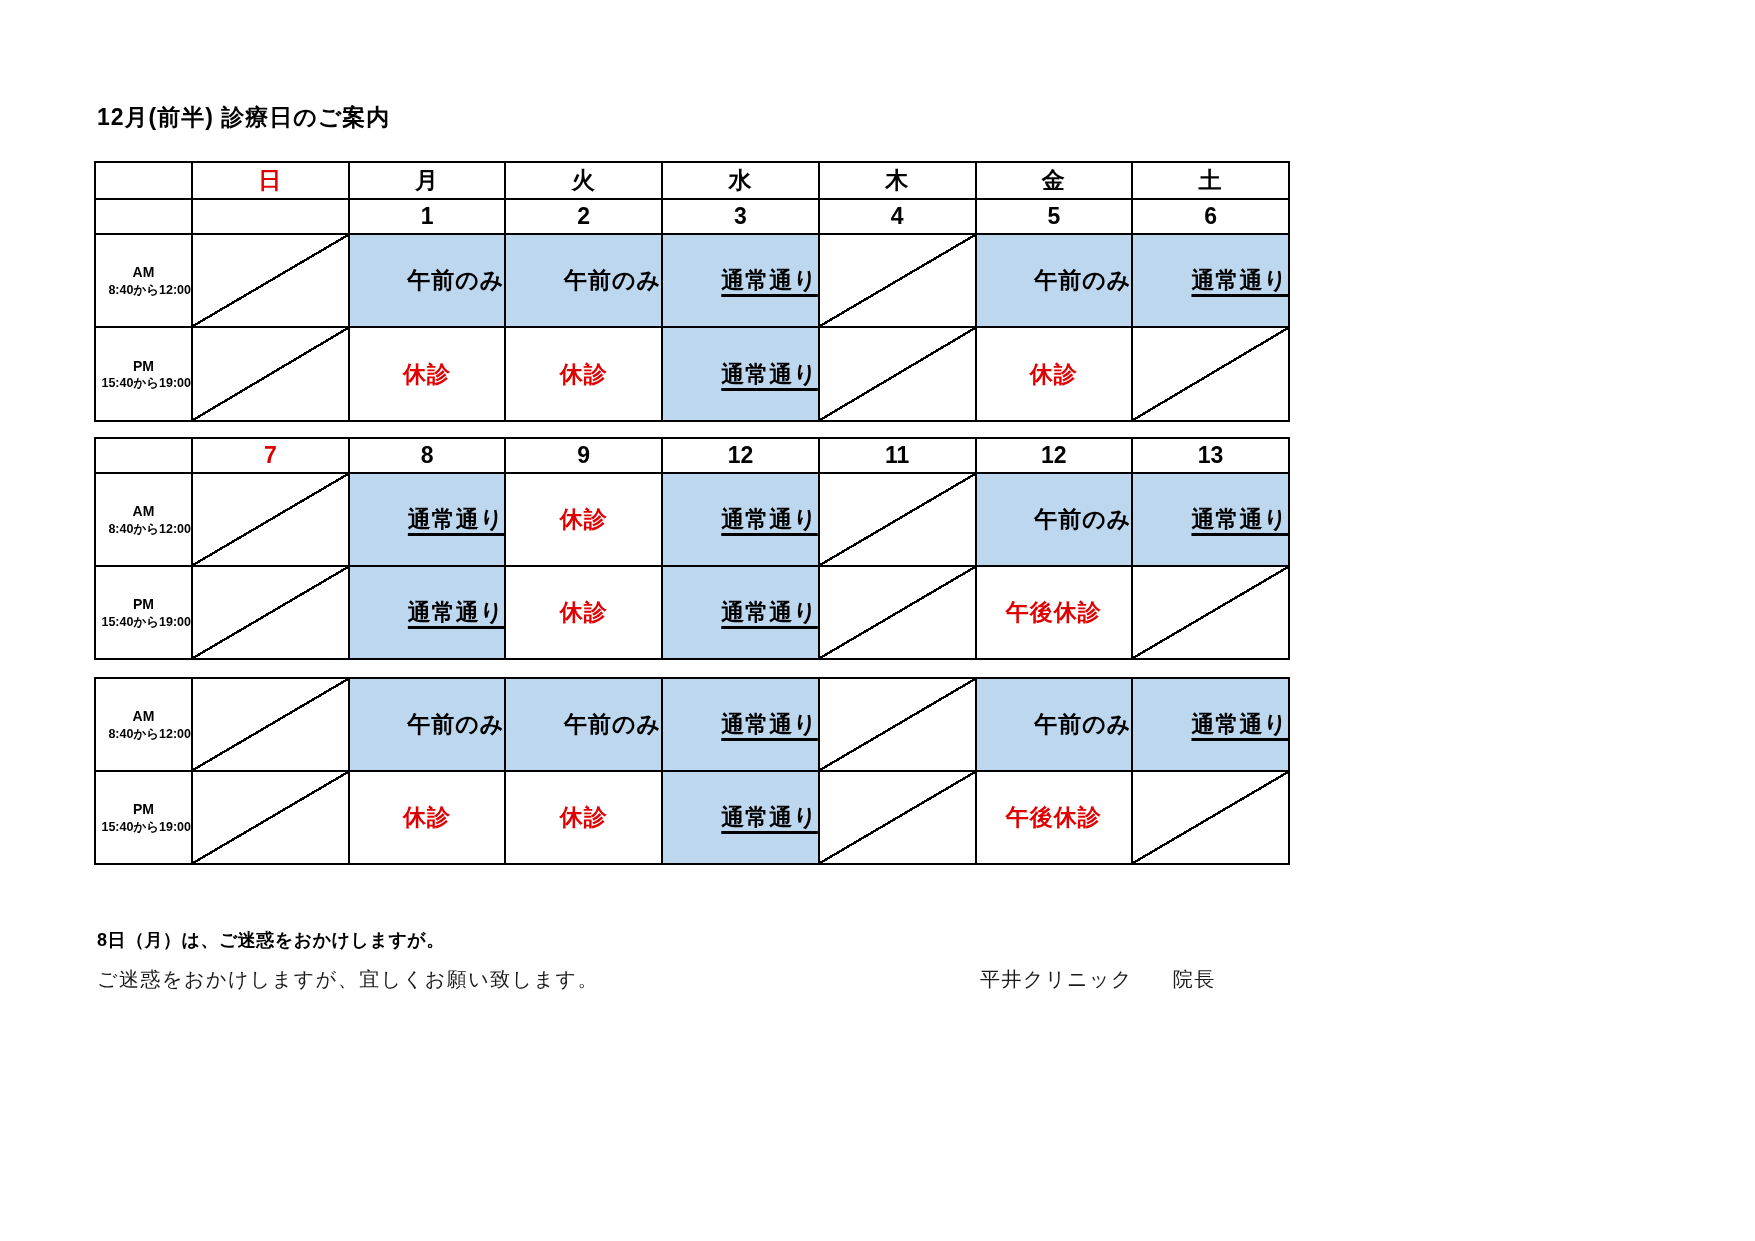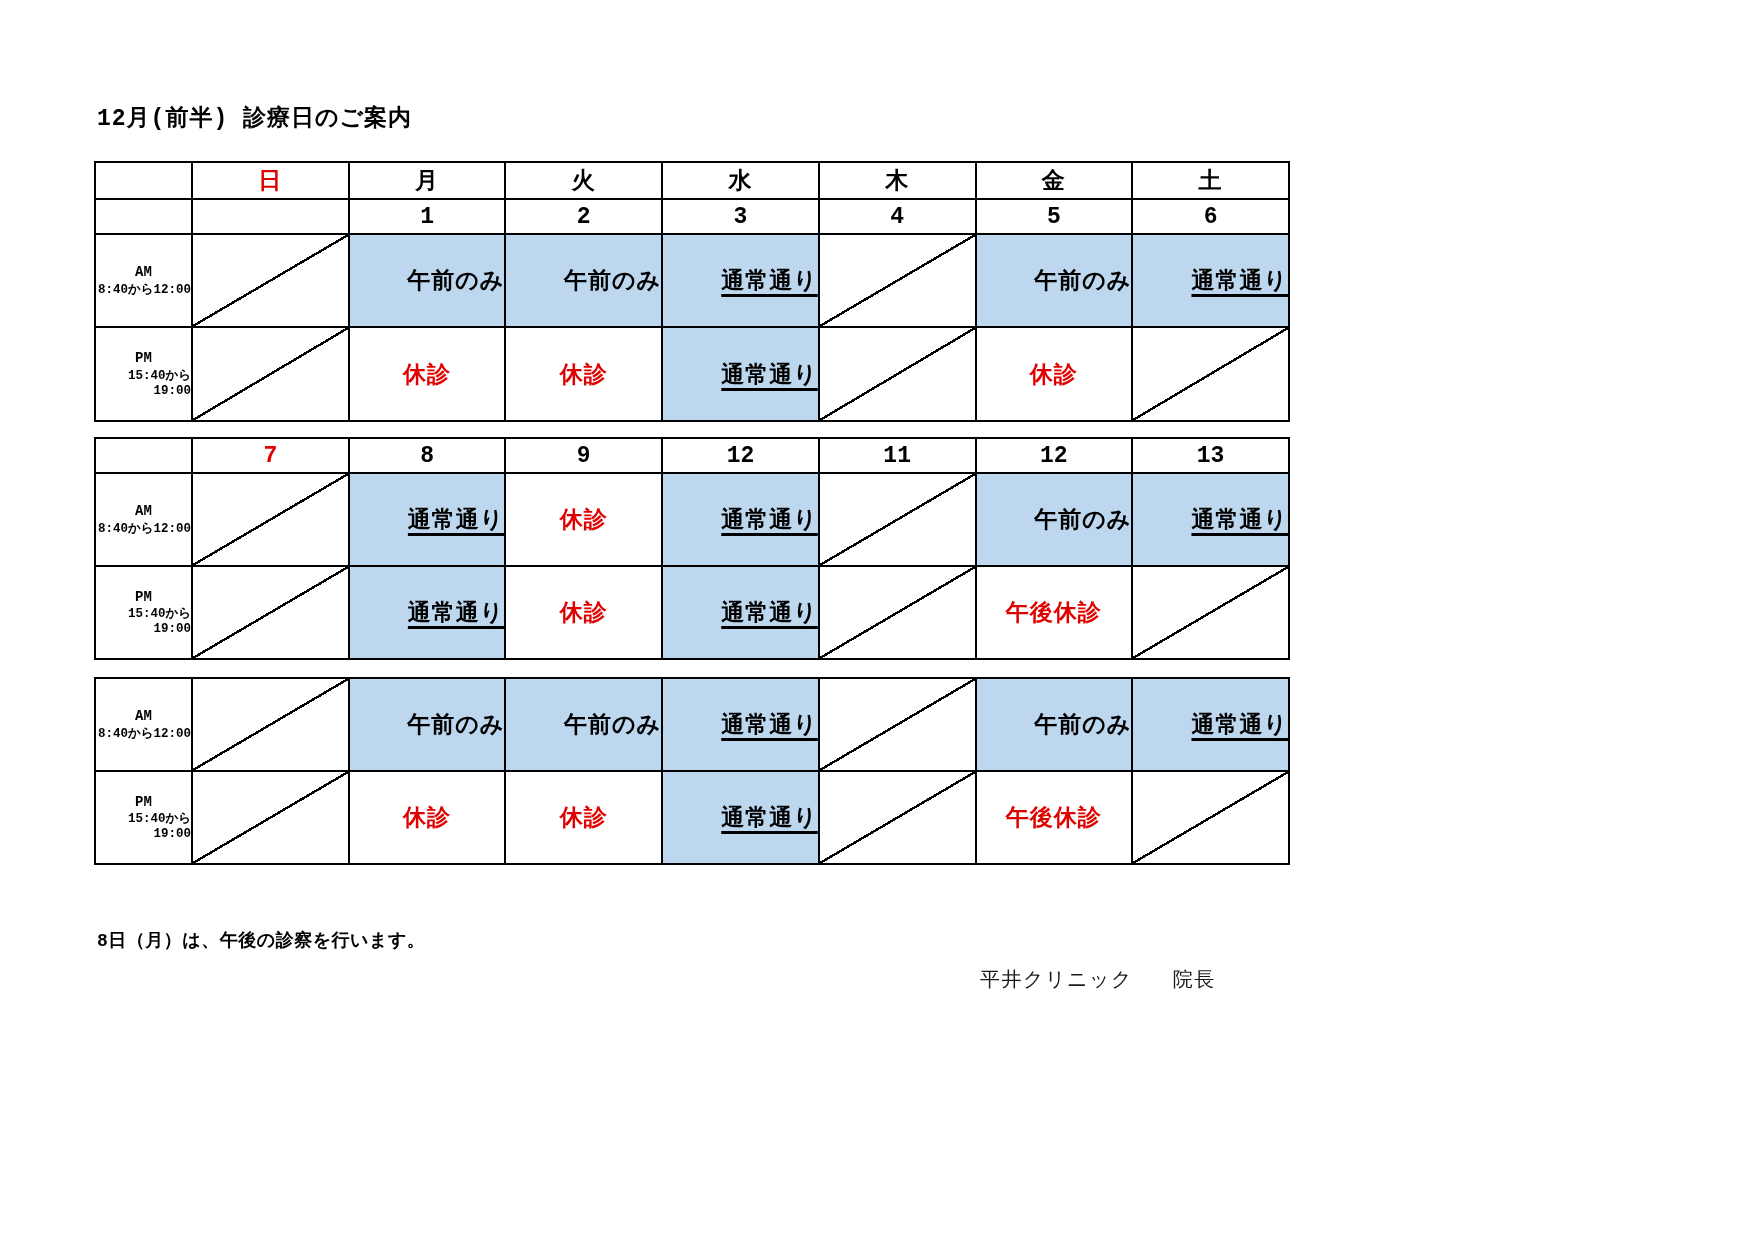--- a/index.html
+++ b/index.html
@@ -1,19 +1,19 @@
 <!DOCTYPE html>
 <html style="--blue: #bdd7ee; --red: #e00000;"><head>
 <meta charset="utf-8">
 <style>
   * { margin:0; padding:0; box-sizing:border-box; }
   html,body { background:#ffffff; }
   .page {
     position:relative; width:1755px; height:1241px; background:#fff;
-    font-family:Liberation Mono, monospace; color:#000; overflow:hidden;
+    font-family:Liberation Sans, sans-serif; color:#000; overflow:hidden;
   }
   .title { position:absolute; left:97px; top:102px; font-size:23px; font-weight:bold; letter-spacing:1px; }
 
   table.cal { position:absolute; left:94px; width:1196px; border-collapse:collapse; table-layout:fixed; background:#fff; }
   #t1 { top:161px; } #t2 { top:437px; } #t3 { top:677px; }
   col.ct { width:97px; }
   td { border:2px solid #000; text-align:center; vertical-align:middle; background:#fff; overflow:hidden; padding:0; }
   tr.dayrow  td { height:37px; font-size:23px; font-weight:bold; letter-spacing:1px; }
   tr.daterow td { height:35px; font-size:23px; font-weight:bold; }
   tr.slotrow td { height:93px; font-size:23px; font-weight:bold; letter-spacing:1px; }
@@ -169,16 +169,17 @@
         <td class="txt-red">休診</td>
         <td class="txt-red">休診</td>
         <td class="bg-blue u">通常通り</td>
         <td class="diag"></td>
         <td class="txt-red">午後休診</td>
         <td class="diag"></td>
       </tr>
     </tbody>
   </table>
 
-  <p class="note1">8日（月）は、午後の診察を行います。</p>
+  <p class="note1">8日（月）は、ご迷惑をおかけしますが。</p>
+  <p class="note2">ご迷惑をおかけしますが、宜しくお願い致します。</p>
   <p class="clinic"><span>平井クリニック</span><span class="dir">院長</span></p>
 
 </div>
 
 </body></html>

